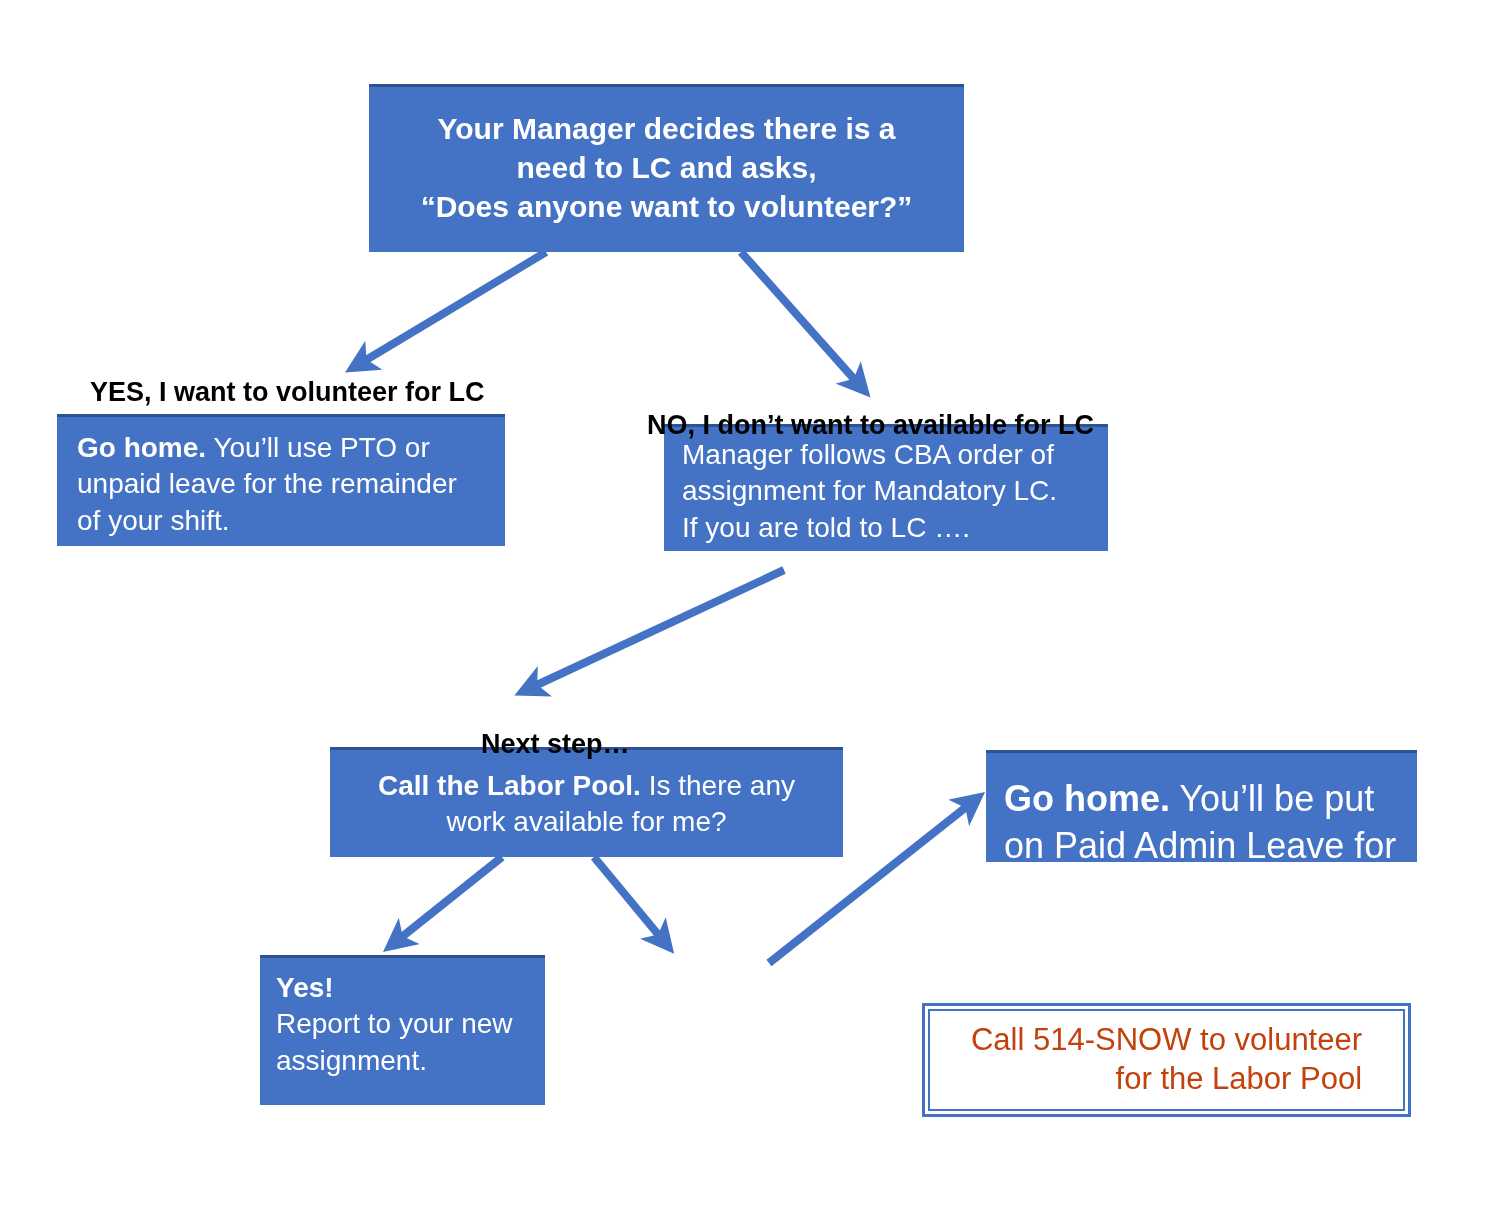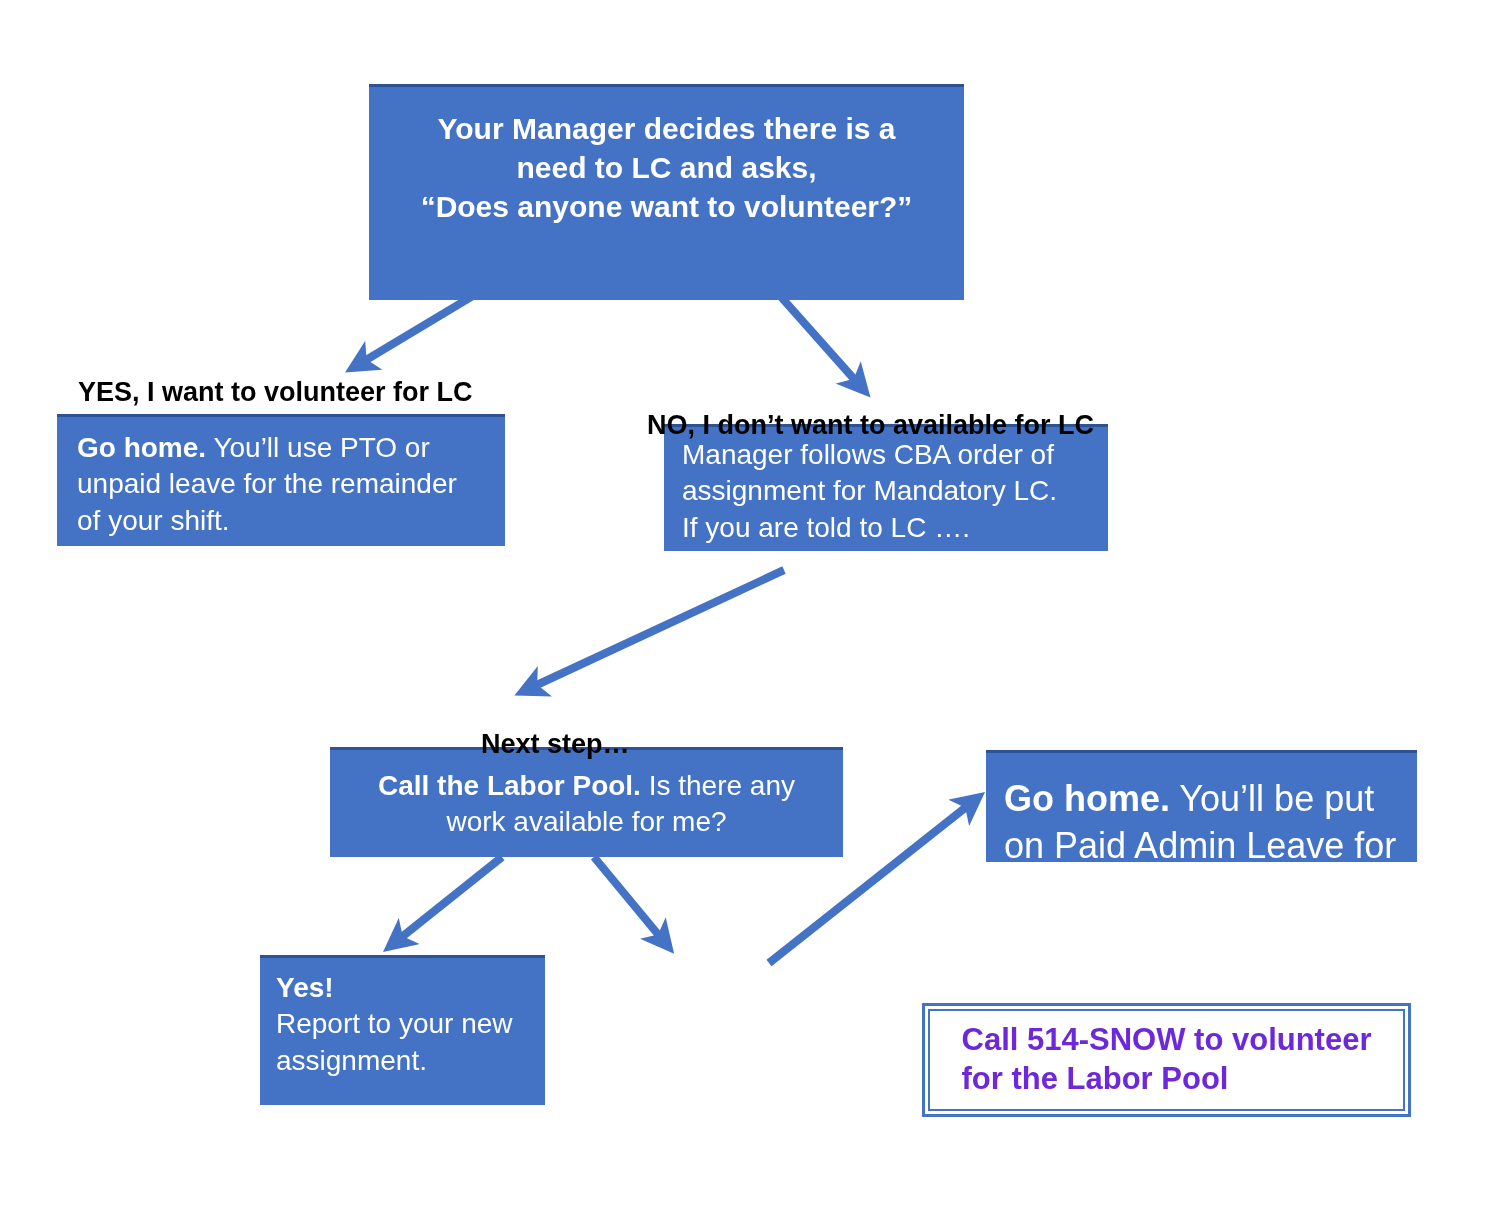--- a/index.html
+++ b/index.html
@@ -25,21 +25,21 @@
     box-sizing: border-box;
     font-family: "Liberation Sans", sans-serif;
     line-height: 1.30;
     z-index: 3;
   }
   .node .b { font-weight: bold; }
   .node-root {
     left: 369px;
     top: 84px;
     width: 595px;
-    height: 216px;
+    height: 168px;
     padding: 22px 18px 0 18px;
     text-align: center;
     font-size: 30px;
     font-weight: bold;
   }
   .node-gohome-pto {
     left: 57px;
     top: 414px;
     width: 448px;
     height: 132px;
@@ -94,21 +94,21 @@
   }
   .label {
     position: absolute;
     color: #000000;
     font-weight: bold;
     font-size: 27px;
     font-family: "Liberation Sans", sans-serif;
     white-space: nowrap;
     z-index: 4;
   }
-  .label-yes { left: 78px; top: 377px; }
+  .label-yes { left: 90px; top: 377px; }
   .label-no  { left: 647px; top: 410px; }
   .label-next{ left: 481px; top: 705px; margin-top: 24px; }
   .callout {
     position: absolute;
     left: 922px;
     top: 1003px;
     width: 489px;
     height: 114px;
     box-sizing: border-box;
     background: #ffffff;
@@ -117,23 +117,23 @@
     z-index: 3;
   }
   .callout-inner {
     width: 100%;
     height: 100%;
     box-sizing: border-box;
     border: 2px solid #4472C4;
     display: flex;
     align-items: center;
     justify-content: center;
-    text-align: left;
-    color: #6d28d9;
-    font-weight: bold;
+    text-align: right;
+    color: #c2410c;
+    font-weight: normal;
     font-size: 31px;
     line-height: 1.25;
     font-family: "Liberation Sans", sans-serif;
   }
   svg.arrows {
     position: absolute;
     left: 0;
     top: 0;
     width: 1490px;
     height: 1208px;

